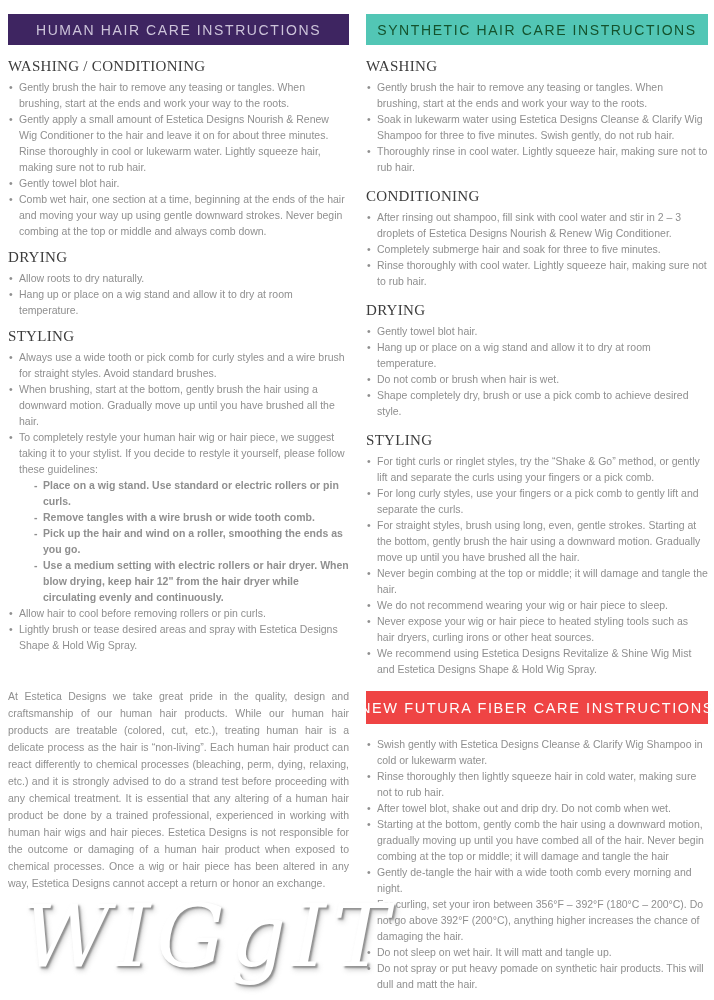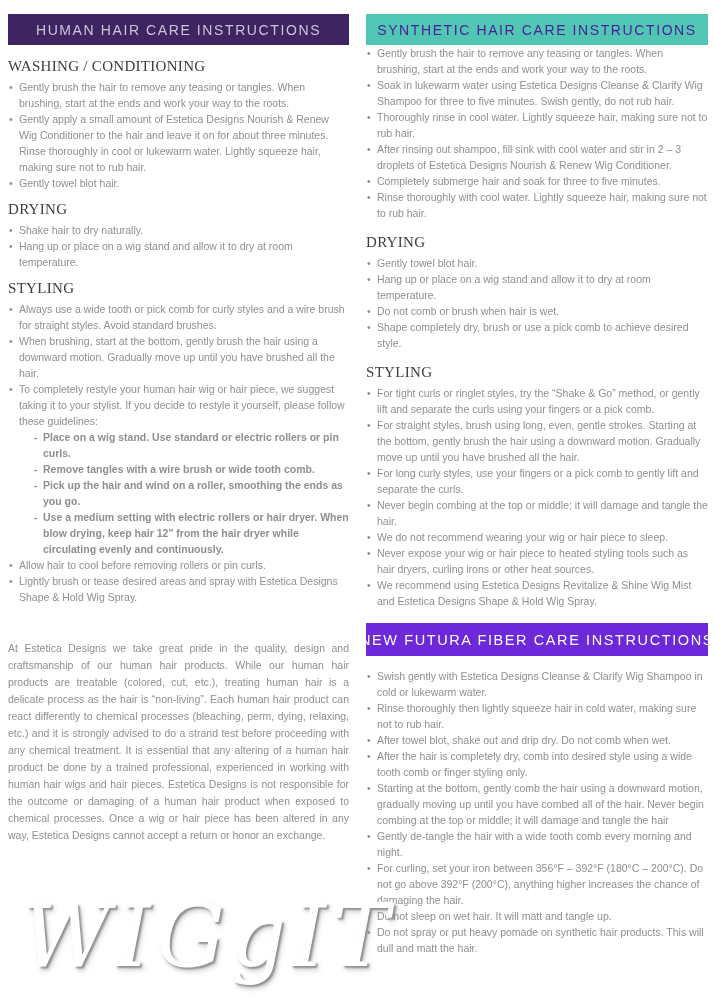--- a/index.html
+++ b/index.html
@@ -10,22 +10,22 @@
   }
   .col { position:absolute; top:14px; }
   .col-left  { left:8px;  width:341px; }
   .col-right { left:366px; width:342px; }
 
   .bar {
     height:31px; display:flex; align-items:center; justify-content:center;
     font-size:14px; letter-spacing:1.6px; white-space:nowrap;
   }
   .bar-purple { background:#3e2561; color:#cdc4da; }
-  .bar-teal   { background:#52c6b5; color:#4c1d95; }
-  .bar-gray   { background:#6d28d9; color:#fdfdfd; height:33px; margin:14px 0 12px 0; font-size:14.5px; }
+  .bar-teal   { background:#52c6b5; color:#14532d; }
+  .bar-gray   { background:#ef4444; color:#fdfdfd; height:33px; margin:14px 0 12px 0; font-size:14.5px; }
 
   .section-title {
     font-size:15px; color:#3c3c3c; font-weight:400;
     margin:10px 0 4px 0; letter-spacing:0.3px;font-family:Liberation Serif, serif;
   }
   .col-right .section-title:first-of-type, .first-title { margin-top:13px; }
 
   ul.items {
     list-style:none; margin:0; padding:0;
     font-size:10.5px; color:#8f8f8f; line-height:16px;
@@ -54,27 +54,28 @@
 
 <div class="col col-left">
   <div class="bar bar-purple">HUMAN HAIR CARE INSTRUCTIONS</div>
 
   <div>
     <div class="section-title first-title">WASHING / CONDITIONING</div>
     <ul class="items">
         <li>Gently brush the hair to remove any teasing or tangles. When brushing, start at the ends and work your way to the roots.</li>
         <li>Gently apply a small amount of Estetica Designs Nourish &amp; Renew Wig Conditioner to the hair and leave it on for about three minutes. Rinse thoroughly in cool or lukewarm water. Lightly squeeze hair, making sure not to rub hair.</li>
         <li>Gently towel blot hair.</li>
+        <li>Comb wet hair, one section at a time, beginning at the ends of the hair and moving your way up using gentle downward strokes. Never begin combing at the top or middle and always comb down.</li>
       </ul>
   </div>
 
   <div>
     <div class="section-title">DRYING</div>
     <ul class="items">
-        <li>Shake hair to dry naturally.</li>
+        <li>Allow roots to dry naturally.</li>
         <li>Hang up or place on a wig stand and allow it to dry at room temperature.</li>
       </ul>
   </div>
 
   <div>
     <div class="section-title">STYLING</div>
     <ul class="items">
         <li>Always use a wide tooth or pick comb for curly styles and a wire brush for straight styles. Avoid standard brushes.</li>
         <li>When brushing, start at the bottom, gently brush the hair using a downward motion. Gradually move up until you have brushed all the hair.</li>
         <li>To completely restyle your human hair wig or hair piece, we suggest taking it to your stylist. If you decide to restyle it yourself, please follow these guidelines:<div class="sub">Place on a wig stand. Use standard or electric rollers or pin curls.</div><div class="sub">Remove tangles with a wire brush or wide tooth comb.</div><div class="sub">Pick up the hair and wind on a roller, smoothing the ends as you go.</div><div class="sub">Use a medium setting with electric rollers or hair dryer. When blow drying, keep hair 12" from the hair dryer while circulating evenly and continuously.</div></li>
@@ -83,28 +84,30 @@
       </ul>
   </div>
 
   <div class="disclaimer">At Estetica Designs we take great pride in the quality, design and craftsmanship of our human hair products. While our human hair products are treatable (colored, cut, etc.), treating human hair is a delicate process as the hair is “non-living”. Each human hair product can react differently to chemical processes (bleaching, perm, dying, relaxing, etc.) and it is strongly advised to do a strand test before proceeding with any chemical treatment. It is essential that any altering of a human hair product be done by a trained professional, experienced in working with human hair wigs and hair pieces. Estetica Designs is not responsible for the outcome or damaging of a human hair product when exposed to chemical processes. Once a wig or hair piece has been altered in any way, Estetica Designs cannot accept a return or honor an exchange.</div>
 </div>
 
 <div class="col col-right">
   <div class="bar bar-teal">SYNTHETIC HAIR CARE INSTRUCTIONS</div>
 
   <div>
+    <div class="section-title first-title">WASHING</div>
     <ul class="items">
         <li>Gently brush the hair to remove any teasing or tangles. When brushing, start at the ends and work your way to the roots.</li>
         <li>Soak in lukewarm water using Estetica Designs Cleanse &amp; Clarify Wig Shampoo for three to five minutes. Swish gently, do not rub hair.</li>
         <li>Thoroughly rinse in cool water. Lightly squeeze hair, making sure not to rub hair.</li>
       </ul>
   </div>
 
   <div>
+    <div class="section-title">CONDITIONING</div>
     <ul class="items">
         <li>After rinsing out shampoo, fill sink with cool water and stir in 2 – 3 droplets of Estetica Designs Nourish &amp; Renew Wig Conditioner.</li>
         <li>Completely submerge hair and soak for three to five minutes.</li>
         <li>Rinse thoroughly with cool water. Lightly squeeze hair, making sure not to rub hair.</li>
       </ul>
   </div>
 
   <div>
     <div class="section-title">DRYING</div>
     <ul class="items">
@@ -112,36 +115,35 @@
         <li>Hang up or place on a wig stand and allow it to dry at room temperature.</li>
         <li>Do not comb or brush when hair is wet.</li>
         <li>Shape completely dry, brush or use a pick comb to achieve desired style.</li>
       </ul>
   </div>
 
   <div>
     <div class="section-title">STYLING</div>
     <ul class="items">
         <li>For tight curls or ringlet styles, try the “Shake &amp; Go” method, or gently lift and separate the curls using your fingers or a pick comb.</li>
+        <li>For long curly styles, use your fingers or a pick comb to gently lift and separate the curls.</li>
         <li>For straight styles, brush using long, even, gentle strokes. Starting at the bottom, gently brush the hair using a downward motion. Gradually move up until you have brushed all the hair.</li>
-        <li>For long curly styles, use your fingers or a pick comb to gently lift and separate the curls.</li>
         <li>Never begin combing at the top or middle; it will damage and tangle the hair.</li>
         <li>We do not recommend wearing your wig or hair piece to sleep.</li>
         <li>Never expose your wig or hair piece to heated styling tools such as hair dryers, curling irons or other heat sources.</li>
         <li>We recommend using Estetica Designs Revitalize &amp; Shine Wig Mist and Estetica Designs Shape &amp; Hold Wig Spray.</li>
       </ul>
   </div>
 
   <div>
     <div class="bar bar-gray">NEW FUTURA FIBER CARE INSTRUCTIONS</div>
     <ul class="items">
         <li>Swish gently with Estetica Designs Cleanse &amp; Clarify Wig Shampoo in cold or lukewarm water.</li>
         <li>Rinse thoroughly then lightly squeeze hair in cold water, making sure not to rub hair.</li>
         <li>After towel blot, shake out and drip dry. Do not comb when wet.</li>
-        <li>After the hair is completely dry, comb into desired style using a wide tooth comb or finger styling only.</li>
         <li>Starting at the bottom, gently comb the hair using a downward motion, gradually moving up until you have combed all of the hair. Never begin combing at the top or middle; it will damage and tangle the hair</li>
         <li>Gently de-tangle the hair with a wide tooth comb every morning and night.</li>
         <li>For curling, set your iron between 356°F – 392°F (180°C – 200°C). Do not go above 392°F (200°C), anything higher increases the chance of damaging the hair.</li>
         <li>Do not sleep on wet hair. It will matt and tangle up.</li>
         <li>Do not spray or put heavy pomade on synthetic hair products. This will dull and matt the hair.</li>
       </ul>
   </div>
 </div>
 
 <div class="logo">WIGgIT</div>

